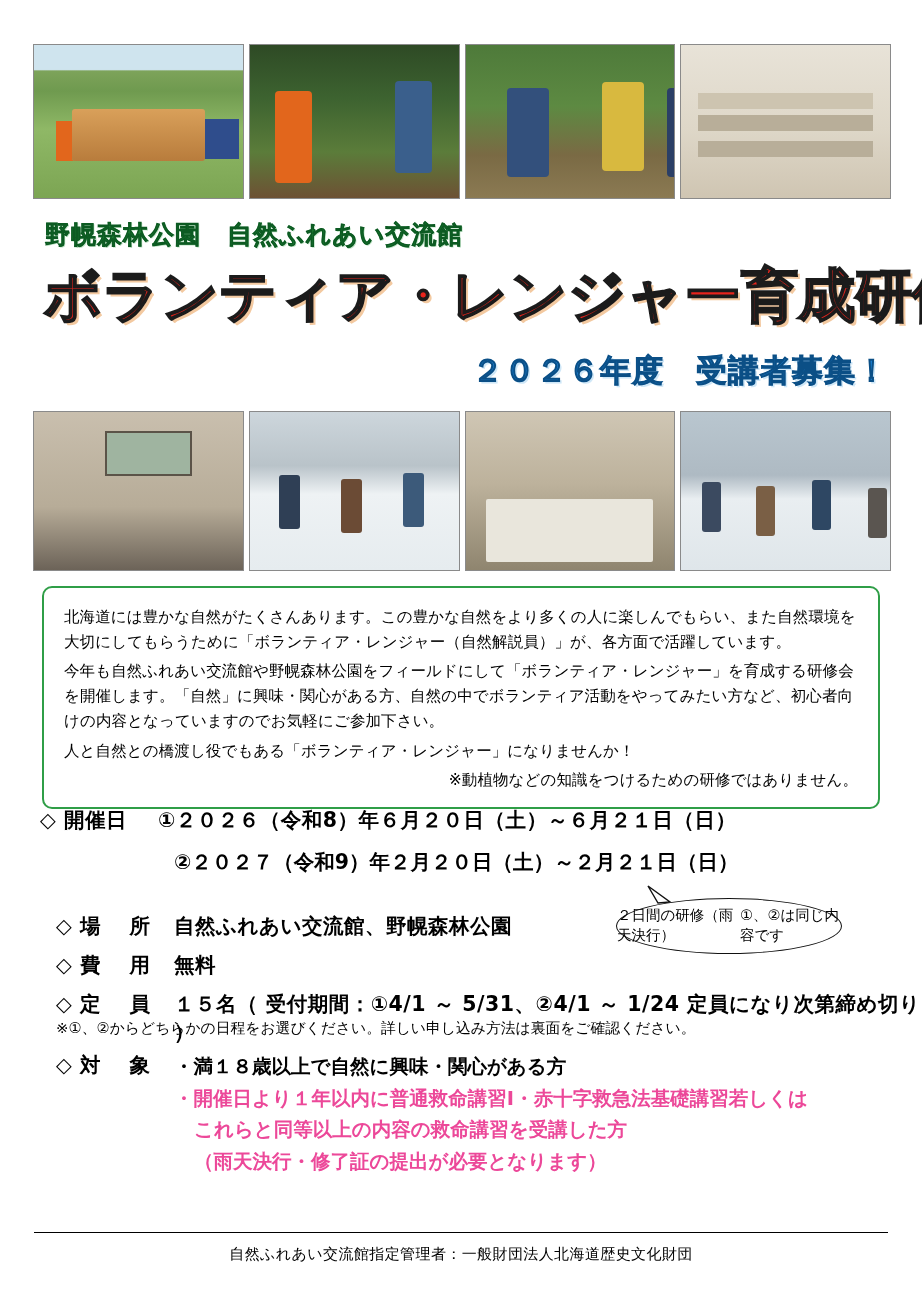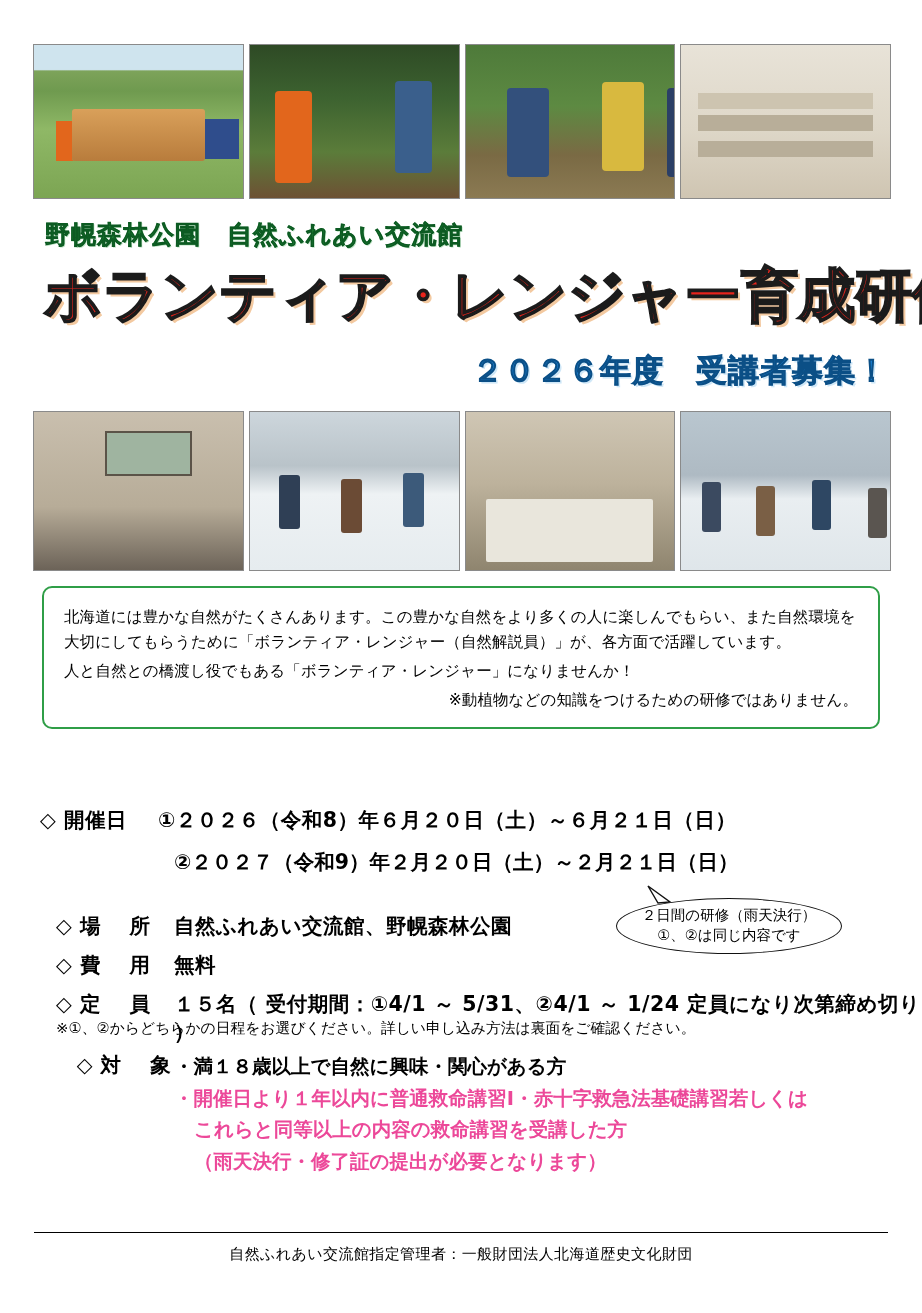--- a/index.html
+++ b/index.html
@@ -178,21 +178,21 @@
     font-weight: bold;
   }
   .value { font-weight: bold; }
 
   #row-date { left: 40px; top: 806px; }
   #date-line2 { position: absolute; left: 174px; top: 840px; font-size: 20.5px; font-weight: bold; margin-top: 8px; }
   #row-place { left: 56px; top: 912px; }
   #row-fee   { left: 56px; top: 951px; }
   #row-cap   { left: 56px; top: 990px; }
   #cap-note  { position: absolute; left: 56px; top: 1019px; font-size: 14.8px; }
-  #row-target{ left: 65px; top: 1051px; text-align: center; }
+  #row-target{ left: 56px; top: 1051px; }
 
   .bullets {
     position: absolute;
     left: 174px;
     top: 1051px;
     font-size: 19.5px;
     font-weight: bold;
     line-height: 1.62;
   }
   .bullets .red { color: #ec4899; }
@@ -200,21 +200,21 @@
 
   
   #callout {
     position: absolute;
     left: 616px; top: 898px;
     width: 226px; height: 56px;
     border: 1.6px solid #111;
     border-radius: 50% / 50%;
     box-sizing: border-box;
     display: flex;
-    flex-direction: column;
+    flex-direction: row;
     align-items: center;
     justify-content: center;
     font-size: 14.5px;
     line-height: 1.35;
     background: #fff;
   }
   #callout-tail {
     position: absolute;
     left: 646px; top: 884px;
     width: 26px; height: 20px;
@@ -254,20 +254,21 @@
 
   <div class="photo-strip" id="strip-mid">
     <div class="photo ph-lecture"></div>
     <div class="photo ph-snow1"></div>
     <div class="photo ph-table"></div>
     <div class="photo ph-snow2"></div>
   </div>
 
   <div id="intro-box">
     <p>北海道には豊かな自然がたくさんあります。この豊かな自然をより多くの人に楽しんでもらい、また自然環境を大切にしてもらうために「ボランティア・レンジャー（自然解説員）」が、各方面で活躍しています。</p>
+    <p>今年も自然ふれあい交流館や野幌森林公園をフィールドにして「ボランティア・レンジャー」を育成する研修会を開催します。「自然」に興味・関心がある方、自然の中でボランティア活動をやってみたい方など、初心者向けの内容となっていますのでお気軽にご参加下さい。</p>
     <p>人と自然との橋渡し役でもある「ボランティア・レンジャー」になりませんか！</p>
     <p id="intro-note">※動植物などの知識をつけるための研修ではありません。</p>
   </div>
 
   <div class="detail-row" id="row-date">
     <span class="label">◇ 開催日</span>
     <span class="value">①２０２６（令和8）年６月２０日（土）～６月２１日（日）</span>
   </div>
   <div id="date-line2">②２０２７（令和9）年２月２０日（土）～２月２１日（日）</div>
 

